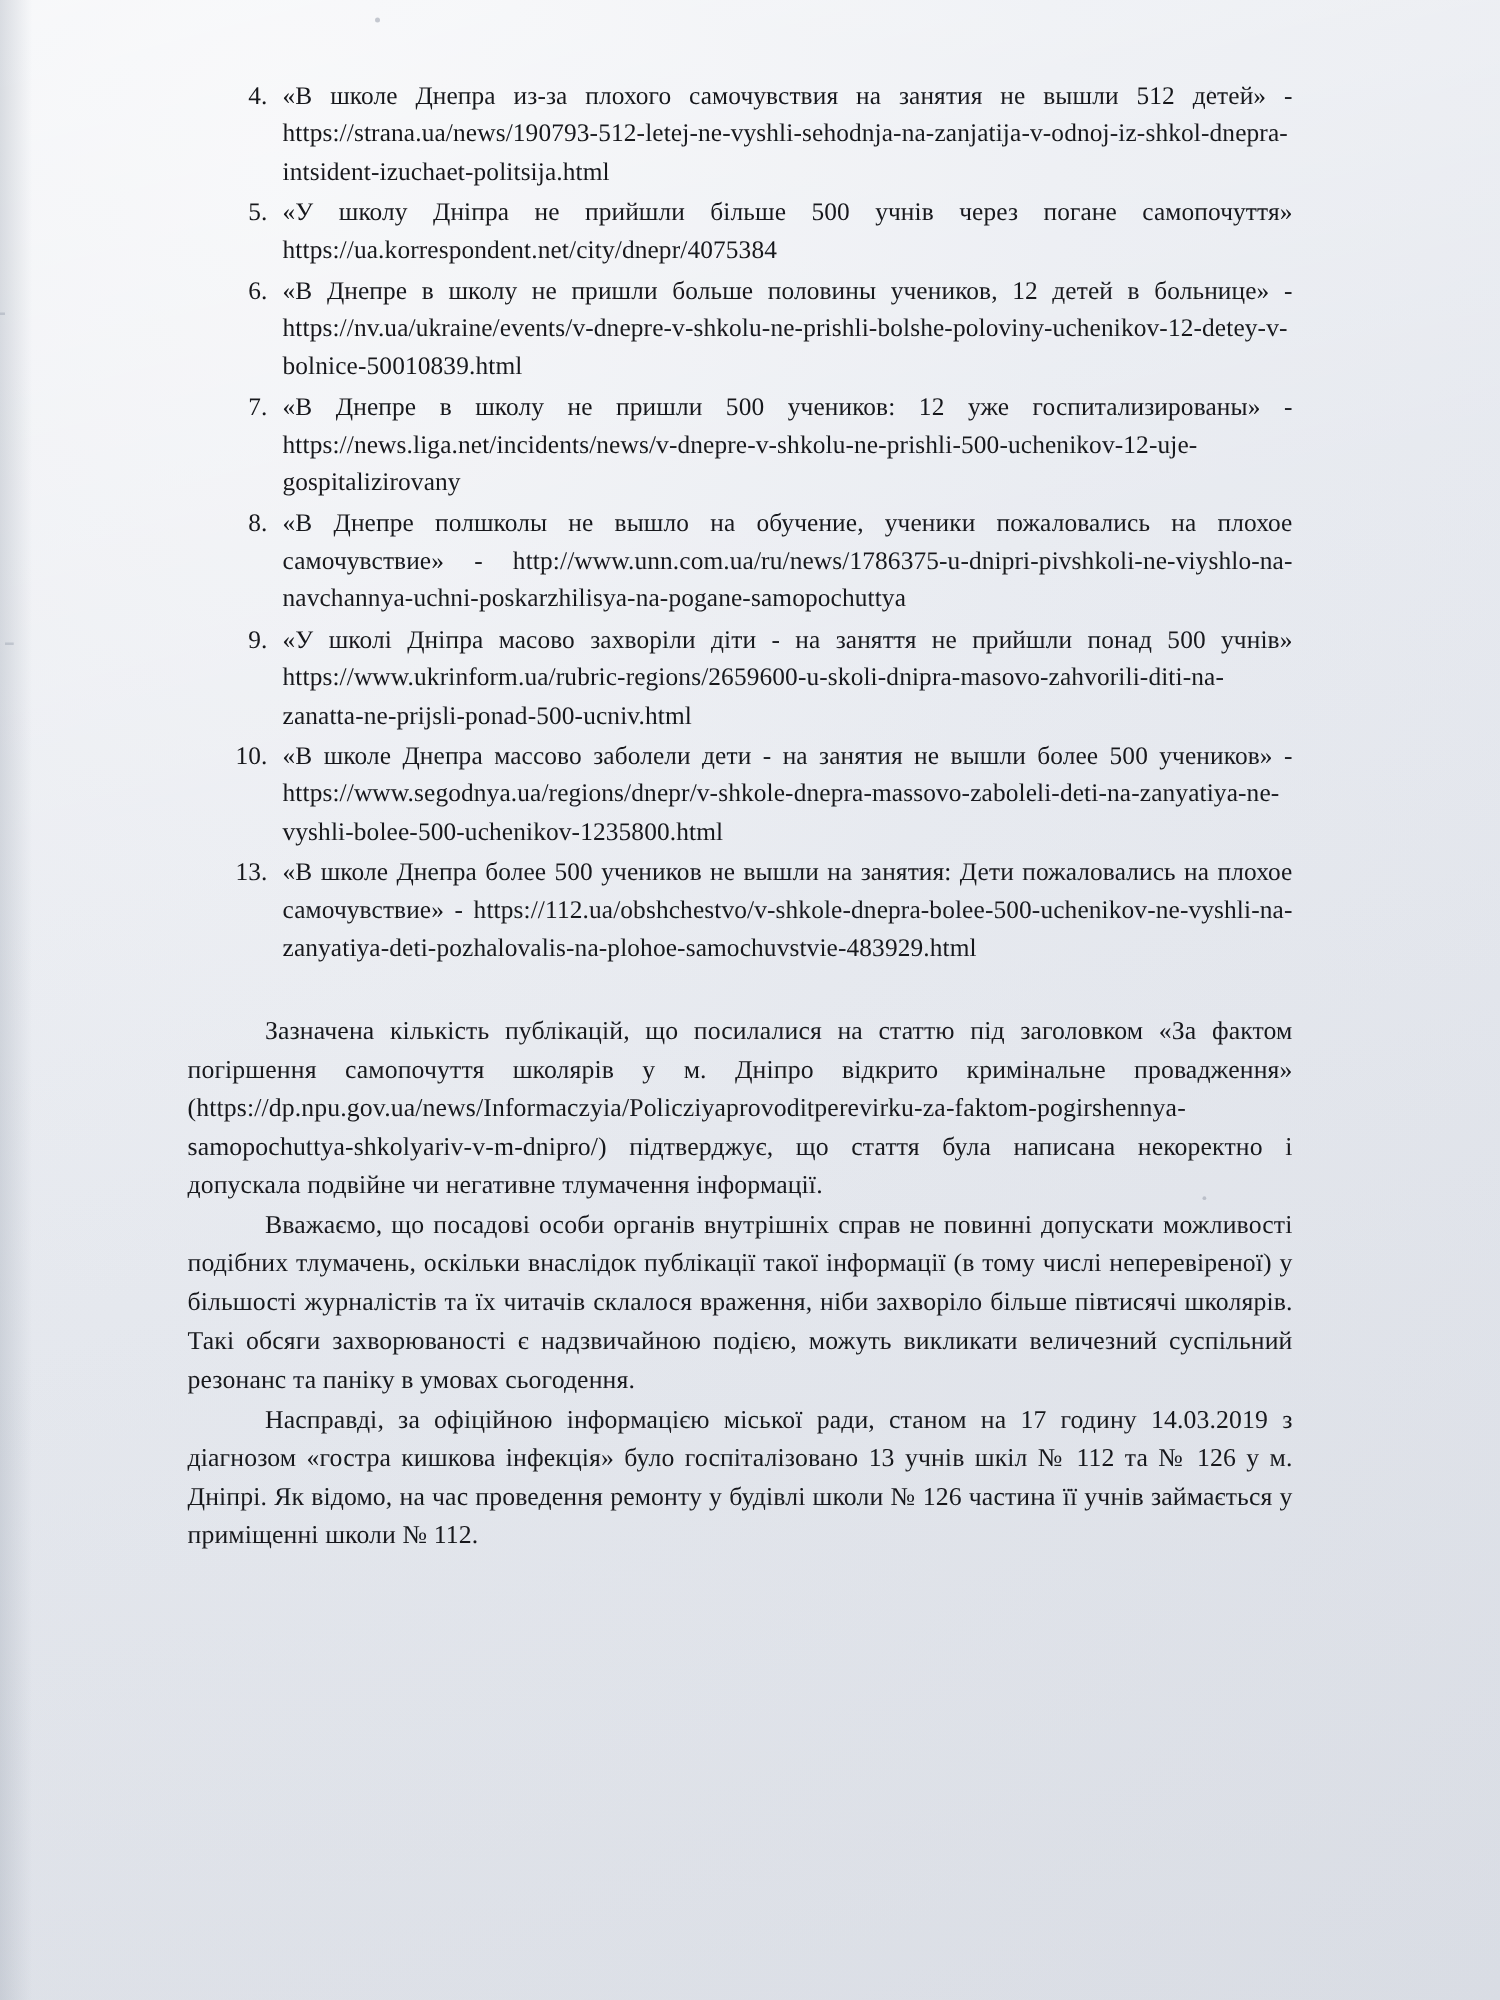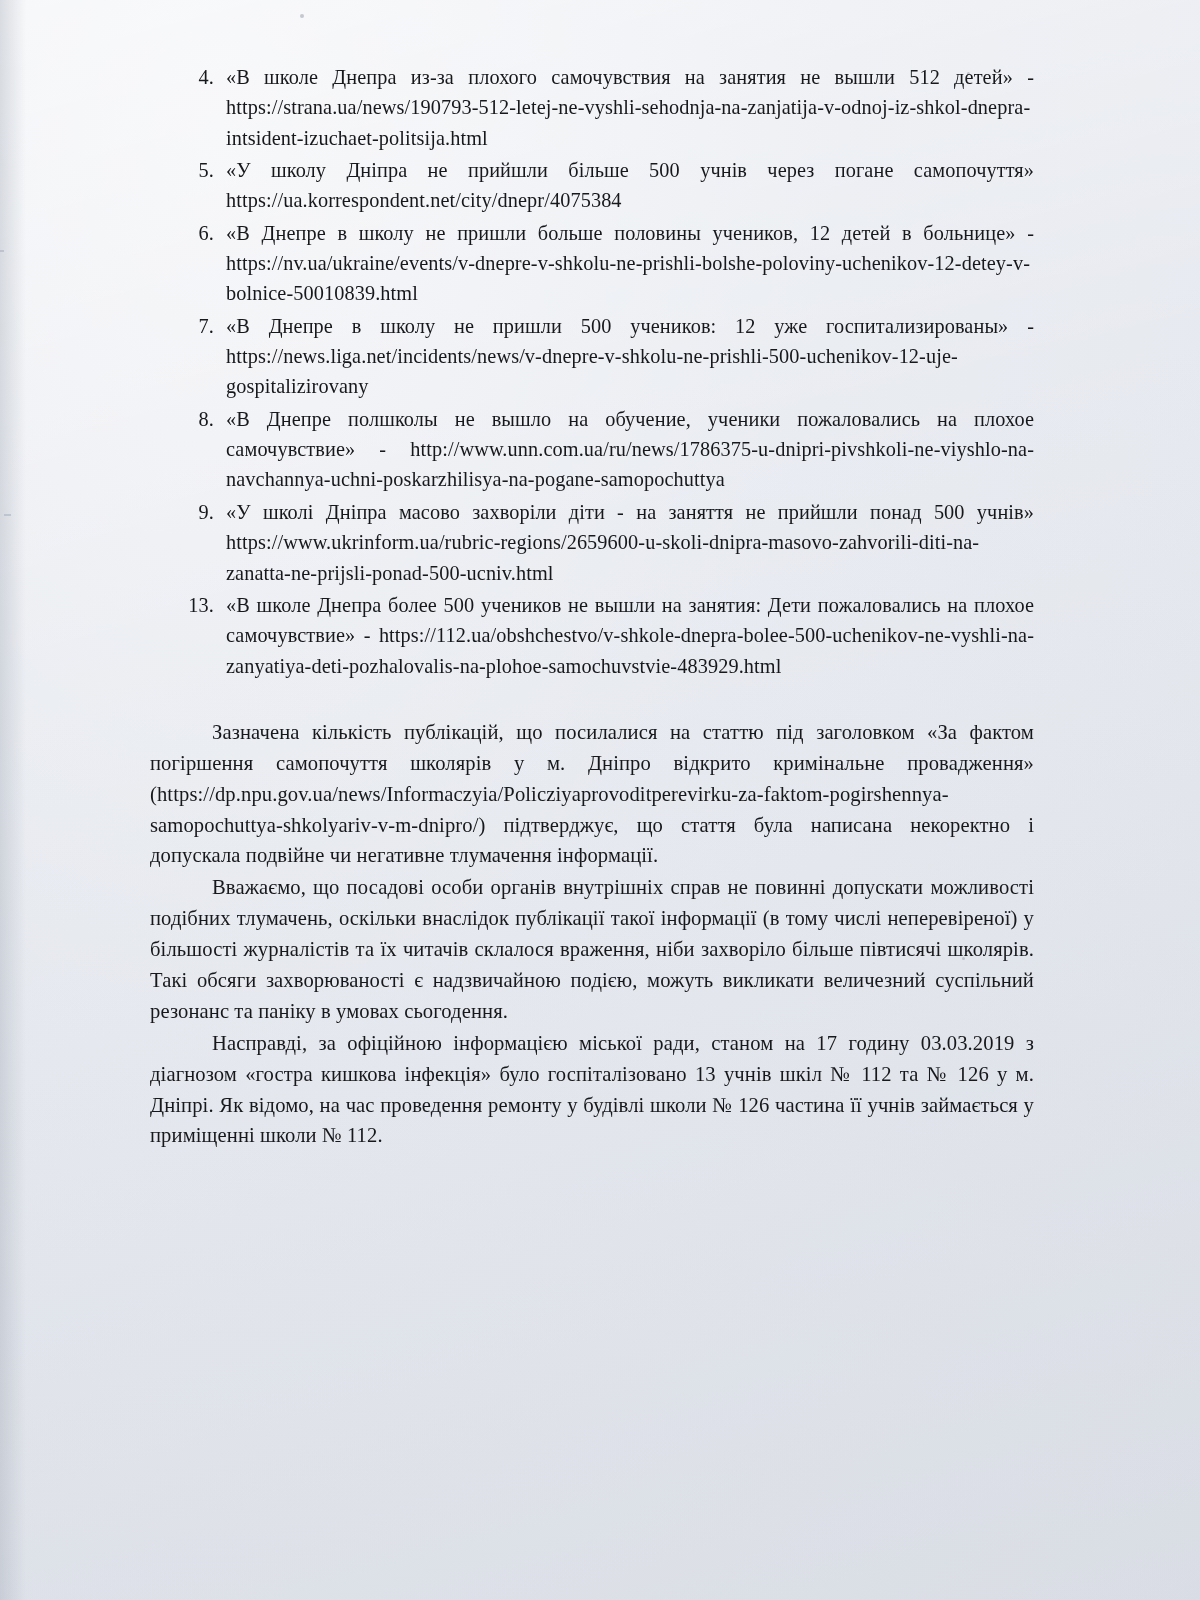--- a/index.html
+++ b/index.html
@@ -138,25 +138,29 @@
       </li>
       <li>
         <span class="num">8.</span>
         <span class="ref-body">«В Днепре полшколы не вышло на обучение, ученики пожаловались на плохое самочувствие» - http://www.unn.com.ua/ru/news/1786375-u-dnipri-pivshkoli-ne-viyshlo-na-navchannya-uchni-poskarzhilisya-na-pogane-samopochuttya</span>
       </li>
       <li>
         <span class="num">9.</span>
         <span class="ref-body">«У школі Дніпра масово захворіли діти - на заняття не прийшли понад 500 учнів» https://www.ukrinform.ua/rubric-regions/2659600-u-skoli-dnipra-masovo-zahvorili-diti-na-zanatta-ne-prijsli-ponad-500-ucniv.html</span>
       </li>
       <li>
+        <span class="num">10.</span>
+        <span class="ref-body">«В школе Днепра массово заболели дети - на занятия не вышли более 500 учеников» - https://www.segodnya.ua/regions/dnepr/v-shkole-dnepra-massovo-zaboleli-deti-na-zanyatiya-ne-vyshli-bolee-500-uchenikov-1235800.html</span>
+      </li>
+      <li>
         <span class="num">13.</span>
         <span class="ref-body">«В школе Днепра более 500 учеников не вышли на занятия: Дети пожаловались на плохое самочувствие» - https://112.ua/obshchestvo/v-shkole-dnepra-bolee-500-uchenikov-ne-vyshli-na-zanyatiya-deti-pozhalovalis-na-plohoe-samochuvstvie-483929.html</span>
       </li>
     </ol>
 
     <div class="paras">
       <p class="para wide">Зазначена кількість публікацій, що посилалися на статтю під заголовком «За фактом погіршення самопочуття школярів у м. Дніпро відкрито кримінальне провадження» (https://dp.npu.gov.ua/news/Informaczyia/Policziyaprovoditperevirku-za-faktom-pogirshennya-samopochuttya-shkolyariv-v-m-dnipro/) підтверджує, що стаття була написана некоректно і допускала подвійне чи негативне тлумачення інформації.</p>
       <p class="para wide">Вважаємо, що посадові особи органів внутрішніх справ не повинні допускати можливості подібних тлумачень, оскільки внаслідок публікації такої інформації (в тому числі неперевіреної) у більшості журналістів та їх читачів склалося враження, ніби захворіло більше півтисячі школярів. Такі обсяги захворюваності є надзвичайною подією, можуть викликати величезний суспільний резонанс та паніку в умовах сьогодення.</p>
-      <p class="para wide">Насправді, за офіційною інформацією міської ради, станом на 17 годину 03.03.2019 з діагнозом «гостра кишкова інфекція» було госпіталізовано 13 учнів шкіл № 112 та № 126 у м. Дніпрі. Як відомо, на час проведення ремонту у будівлі школи № 126 частина її учнів займається у приміщенні школи № 112.</p>
+      <p class="para wide">Насправді, за офіційною інформацією міської ради, станом на 17 годину 14.03.2019 з діагнозом «гостра кишкова інфекція» було госпіталізовано 13 учнів шкіл № 112 та № 126 у м. Дніпрі. Як відомо, на час проведення ремонту у будівлі школи № 126 частина її учнів займається у приміщенні школи № 112.</p>
     </div>
 
   </div>
 </div>
 
 </body></html>

